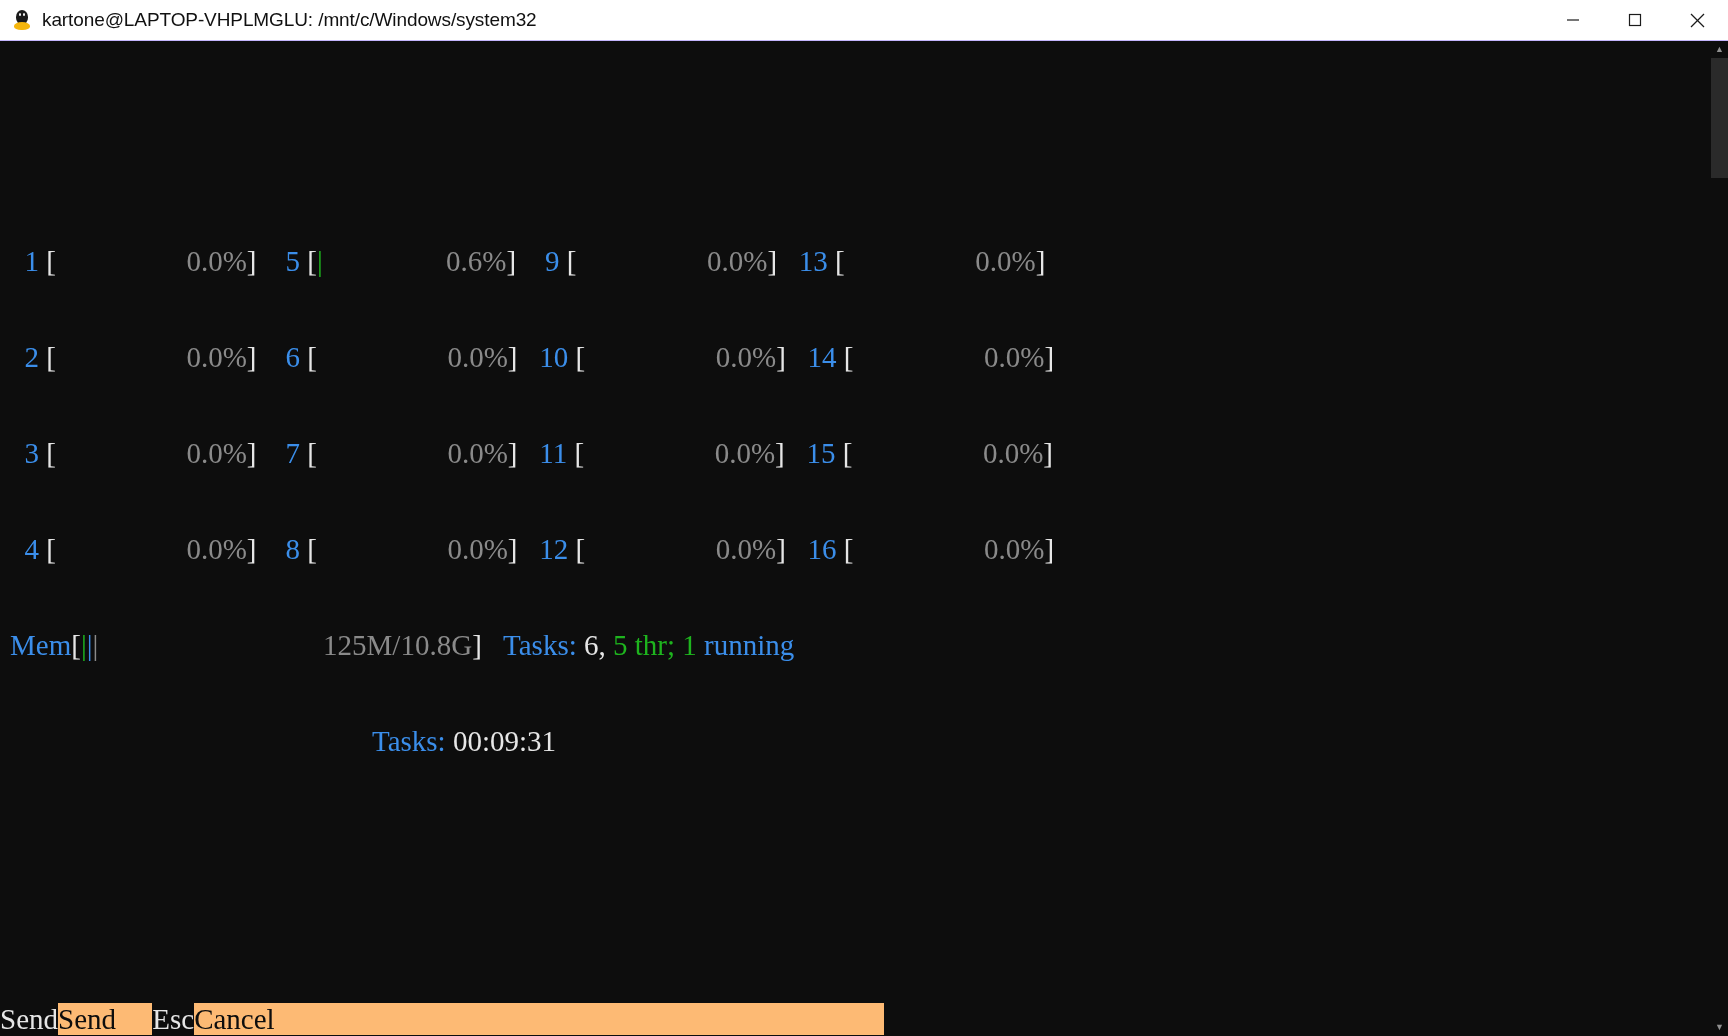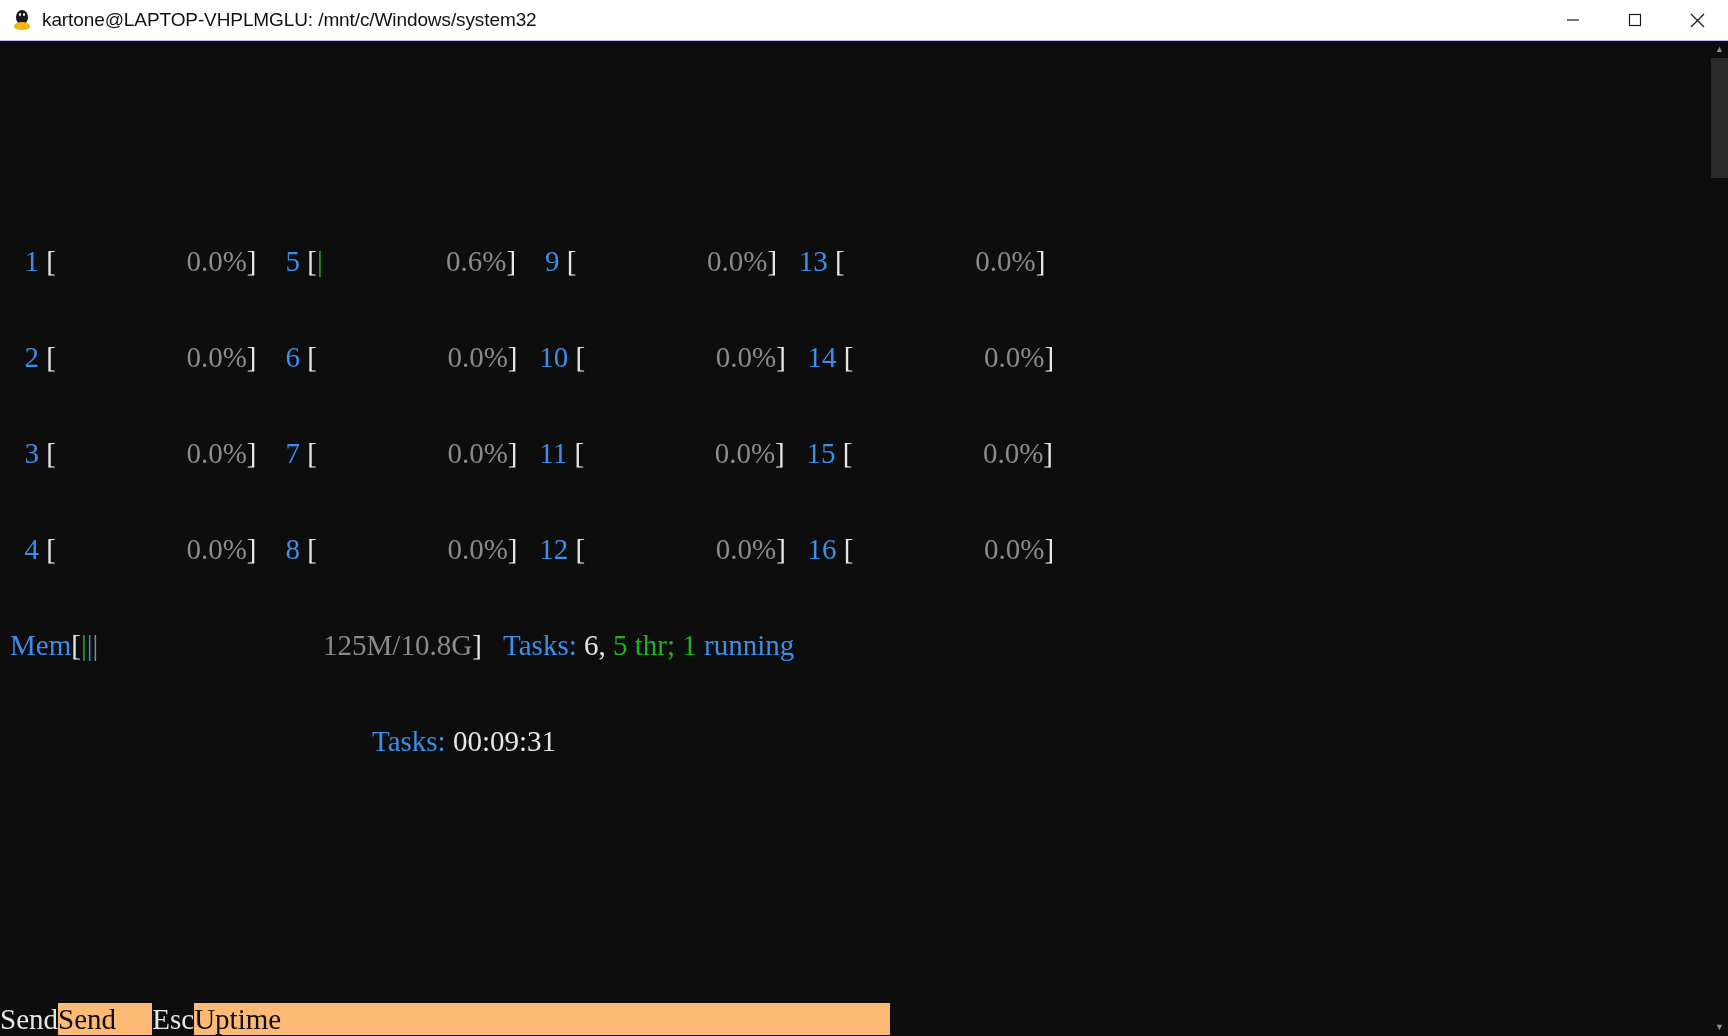--- a/index.html
+++ b/index.html
@@ -129,21 +129,21 @@
       <div class="mrow"><span id="cpurow2"><span class="c-blue">  3</span><span class="c-white"> [</span><span class="c-green"></span><span class="c-gray">                  0.0%</span><span class="c-white">]</span><span class="">  </span><span class="c-blue">  7</span><span class="c-white"> [</span><span class="c-green"></span><span class="c-gray">                  0.0%</span><span class="c-white">]</span><span class="">  </span><span class="c-blue"> 11</span><span class="c-white"> [</span><span class="c-green"></span><span class="c-gray">                  0.0%</span><span class="c-white">]</span><span class="">  </span><span class="c-blue"> 15</span><span class="c-white"> [</span><span class="c-green"></span><span class="c-gray">                  0.0%</span><span class="c-white">]</span></span></div>
       <div class="mrow"><span id="cpurow3"><span class="c-blue">  4</span><span class="c-white"> [</span><span class="c-green"></span><span class="c-gray">                  0.0%</span><span class="c-white">]</span><span class="">  </span><span class="c-blue">  8</span><span class="c-white"> [</span><span class="c-green"></span><span class="c-gray">                  0.0%</span><span class="c-white">]</span><span class="">  </span><span class="c-blue"> 12</span><span class="c-white"> [</span><span class="c-green"></span><span class="c-gray">                  0.0%</span><span class="c-white">]</span><span class="">  </span><span class="c-blue"> 16</span><span class="c-white"> [</span><span class="c-green"></span><span class="c-gray">                  0.0%</span><span class="c-white">]</span></span></div>
       <div class="mrow"><span id="memrow"><span class="c-blue">Mem</span><span class="c-white">[</span><span class="c-green">|</span><span class="c-blue">|</span><span class="c-gray">|</span><span class="c-gray">                               125M/10.8G</span><span class="c-white">]</span><span class="">   </span><span class="c-blue">Tasks: </span><span class="c-white">6, </span><span class="c-green">5 thr; </span><span class="c-green">1 </span><span class="c-blue">running</span></span></div>
       <div class="mrow"><span id="uptimerow"><span class="">                                                  </span><span class="c-blue">Tasks: </span><span class="c-white">00:09:31</span></span></div>
     </div>
 
     
     
 
     
-    <div class="footer" id="footer"><span class="fkey">Send</span><span class="flabel">Send     </span><span class="fkey">Esc</span><span class="flabel">Uptime                                                                                    </span></div>
+    <div class="footer" id="footer"><span class="fkey">Send</span><span class="flabel">Send     </span><span class="fkey">Esc</span><span class="flabel">Cancel                                                                                    </span></div>
   </div>
 
   <div class="scrollbar">
     <div class="up">▲</div>
     <div class="thumb"></div>
     <div class="down">▼</div>
   </div>
 </div>
 
 </body></html>

